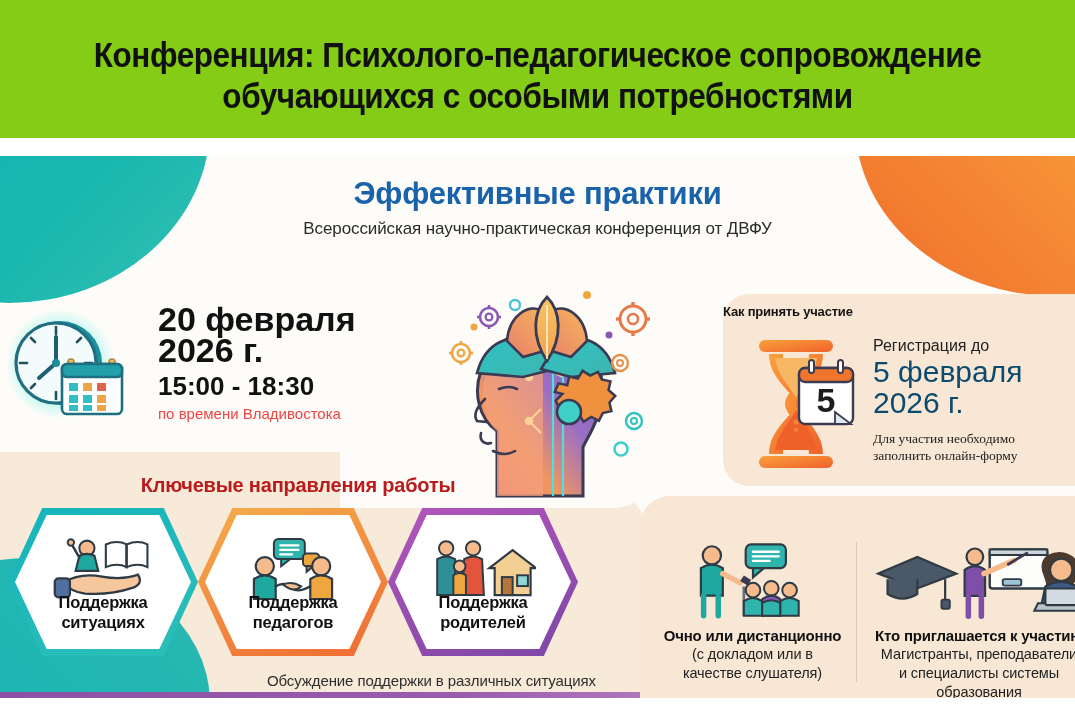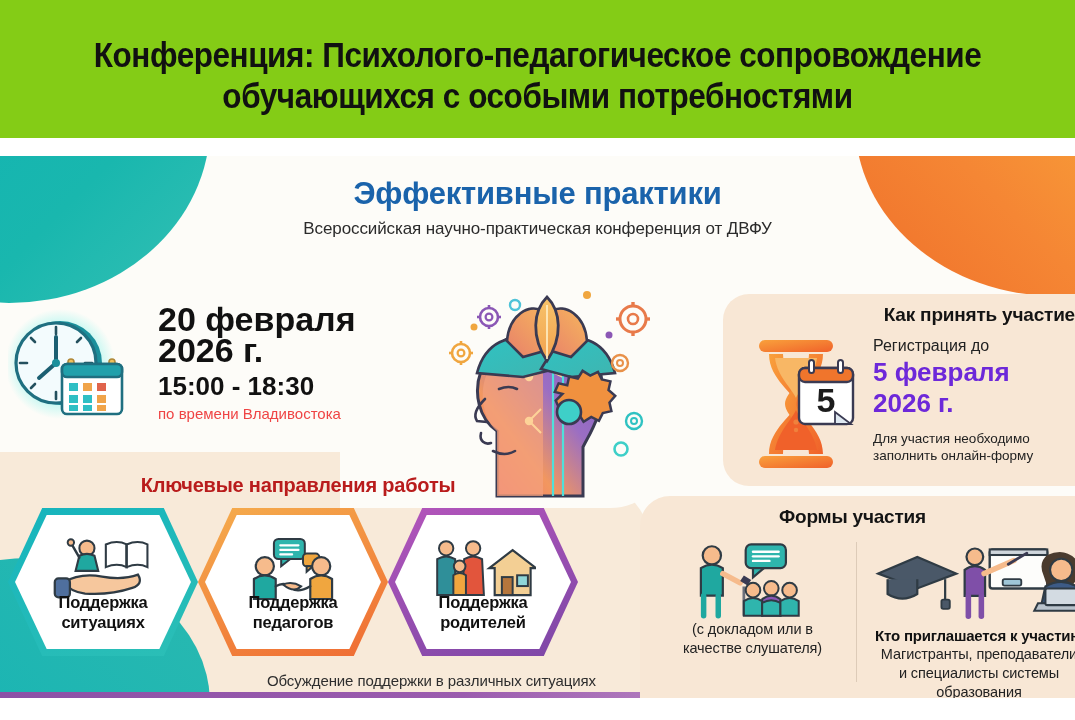--- a/index.html
+++ b/index.html
@@ -49,27 +49,27 @@
   .date-big{color:#111;font-weight:700;font-size:34px;line-height:31px;}
   .time-big{color:#111;font-weight:700;font-size:26px;line-height:34px;margin-top:3px;}
   .time-note{color:#ef4444;font-size:15px;line-height:19px;margin-top:1px;}
 
   
   .brain{position:absolute;left:437px;top:125px;width:235px;height:225px;}
 
   
   .reg-panel{position:absolute;left:723px;top:138px;width:352px;height:192px;background:#f8e7d5;
     border-radius:26px 0 0 26px;}
-  .reg-title{position:absolute;left:0;top:10px;width:352px;text-align:right;color:#141414;
-    font-weight:700;font-size:19px;letter-spacing:-0.2px;}
+  .reg-title{position:absolute;left:0;top:10px;width:352px;text-align:left;color:#141414;
+    font-weight:700;font-size:13px;letter-spacing:-0.2px;}
   .hourglass{position:absolute;left:22px;top:42px;width:116px;height:136px;}
   .reg-text{position:absolute;left:150px;top:42px;width:200px;}
   .reg-lbl{color:#222;font-size:16px;line-height:20px;}
-  .reg-date{color:#6d28d9;font-weight:700;font-size:26px;line-height:30px;margin-top:1px;}
-  .reg-note{color:#222;font-size:13.5px;line-height:17px;margin-top:12px;}
+  .reg-date{color:#0c4a6e;font-weight:400;font-size:30px;line-height:30px;margin-top:1px;}
+  .reg-note{color:#222;font-size:13.5px;line-height:17px;margin-top:12px;font-family:Liberation Serif, serif;}
 
   
   .kd-title{position:absolute;left:0;top:318px;width:596px;text-align:center;color:#b91c1c;
     font-weight:700;font-size:20px;letter-spacing:-0.2px;}
   .hexrow{position:absolute;left:0;top:352px;width:600px;height:155px;}
   .hexborder{position:absolute;top:0;width:190px;height:148px;
     -webkit-clip-path:polygon(18% 0,82% 0,100% 50%,82% 100%,18% 100%,0 50%);
     clip-path:polygon(18% 0,82% 0,100% 50%,82% 100%,18% 100%,0 50%);}
   .hexinner{position:absolute;left:7px;top:7px;width:176px;height:134px;background:#ffffff;
     -webkit-clip-path:polygon(18% 0,82% 0,100% 50%,82% 100%,18% 100%,0 50%);
@@ -381,21 +381,20 @@
             <div>Поддержка</div>
             <div>родителей</div>
           </div>
         </div>
       </div>
     </div>
 
     <div class="kd-foot">Обсуждение поддержки в различных ситуациях</div>
 
     <div class="fp-panel">
-      <div class="fp-title">Формы участия</div>
       <div class="fp-divider"></div>
 
       <div class="fp-col fp-col-left">
         <div class="fp-art">
           <svg viewBox="0 0 140 84" width="128" height="78">
             <rect x="62" y="2" width="44" height="26" rx="6" fill="#2fb5ad" stroke="#2f3b44" stroke-width="2.4"></rect>
             <path d="M70 28 l0 10 l12 -10 z" fill="#2fb5ad" stroke="#2f3b44" stroke-width="2.4"></path>
             <g stroke="#fff" stroke-width="2.6" stroke-linecap="round">
               <line x1="70" y1="10" x2="98" y2="10"></line>
                 <line x1="70" y1="15" x2="98" y2="15"></line>
@@ -412,20 +411,21 @@
               <circle cx="70" cy="52" r="8" fill="#f6bb8c" stroke="#2f3b44" stroke-width="2.2"></circle>
               <circle cx="90" cy="50" r="8" fill="#f6bb8c" stroke="#2f3b44" stroke-width="2.2"></circle>
               <circle cx="110" cy="52" r="8" fill="#f6bb8c" stroke="#2f3b44" stroke-width="2.2"></circle>
               <path d="M80 62 q10 -8 20 0 l0 18 l-20 0 z" fill="#8b57b5" stroke="#2f3b44" stroke-width="2.2"></path>
               <path d="M60 64 q10 -7 20 0 l0 16 l-20 0 z" fill="#2fb5ad" stroke="#2f3b44" stroke-width="2.2"></path>
               <path d="M80 66 q10 -6 20 0 l0 14 l-20 0 z" fill="#2fb5ad" stroke="#2f3b44" stroke-width="2.2"></path>
               <path d="M100 64 q10 -7 20 0 l0 16 l-20 0 z" fill="#2fb5ad" stroke="#2f3b44" stroke-width="2.2"></path>
             </g>
           </svg>
         </div>
+        <div class="fp-strong">Очно или дистанционно</div>
         <div class="fp-sub">(с докладом или в</div>
         <div class="fp-sub">качестве слушателя)</div>
       </div>
 
       <div class="fp-col fp-col-right">
         <div class="fp-art">
           <svg viewBox="0 0 230 84" width="215" height="78">
             <path d="M6 34 L48 16 L90 34 L48 50 Z" fill="#4a5868" stroke="#2f3b44" stroke-width="2.4"></path>
             <path d="M16 40 L16 56 q16 10 32 0 L48 40" fill="#4a5868" stroke="#2f3b44" stroke-width="2.4"></path>
             <line x1="78" y1="40" x2="78" y2="62" stroke="#2f3b44" stroke-width="2.4"></line>

